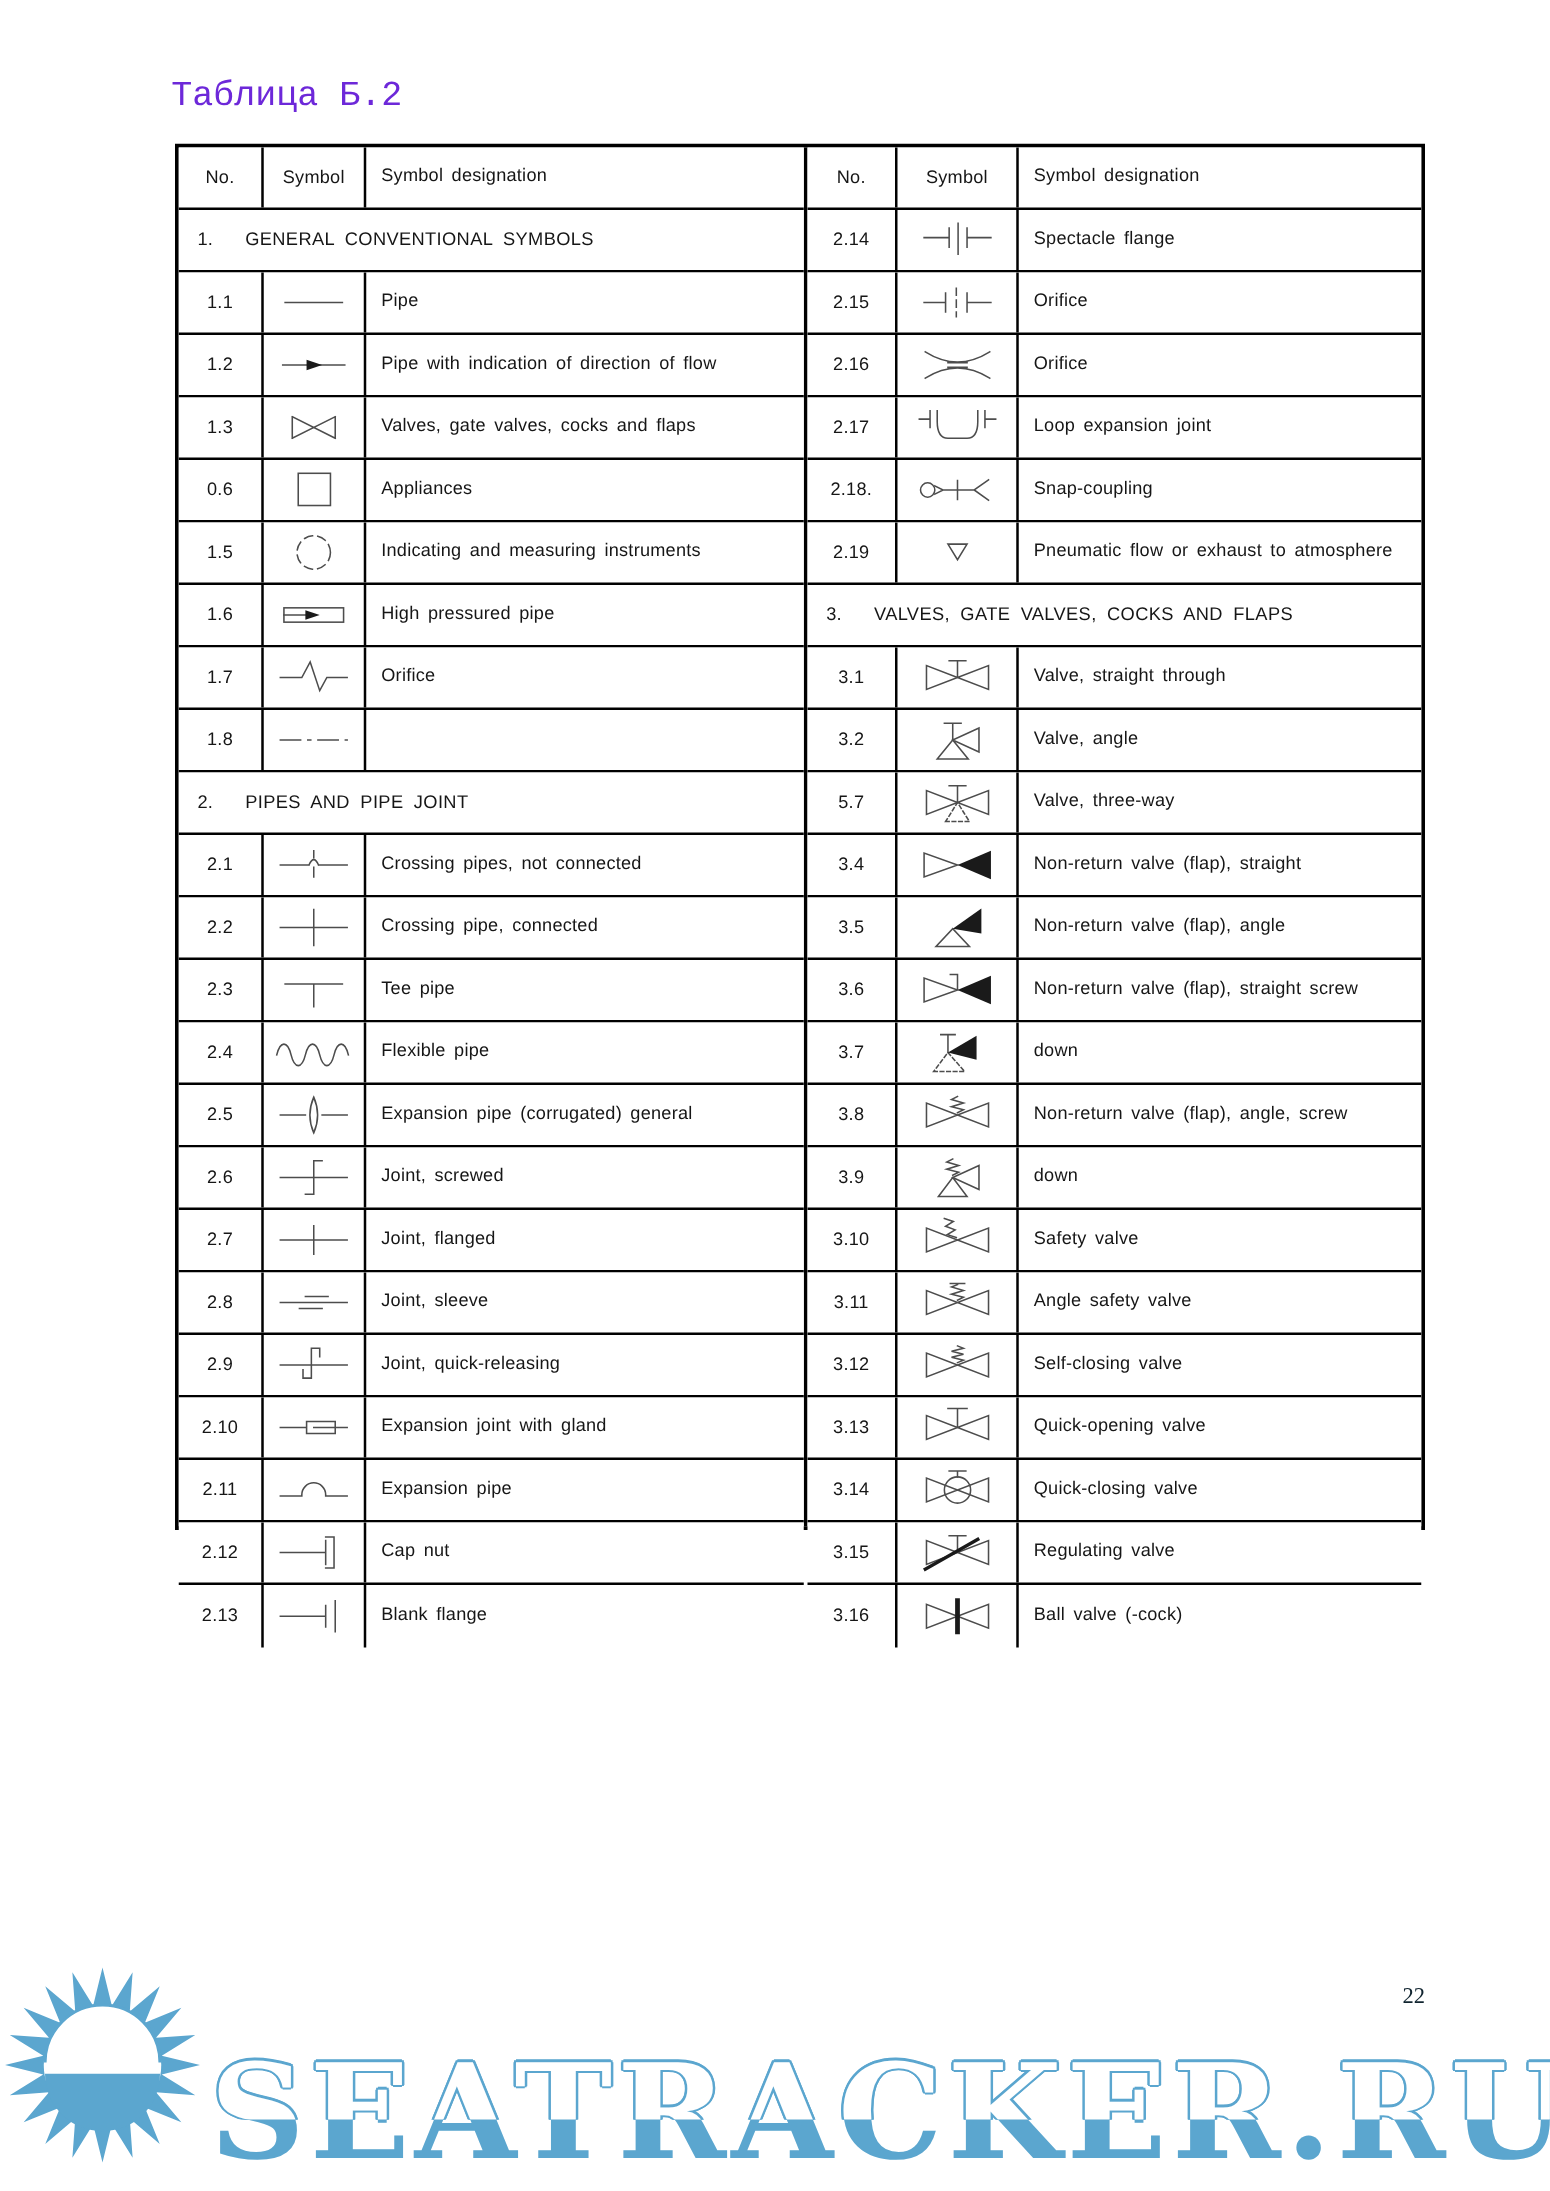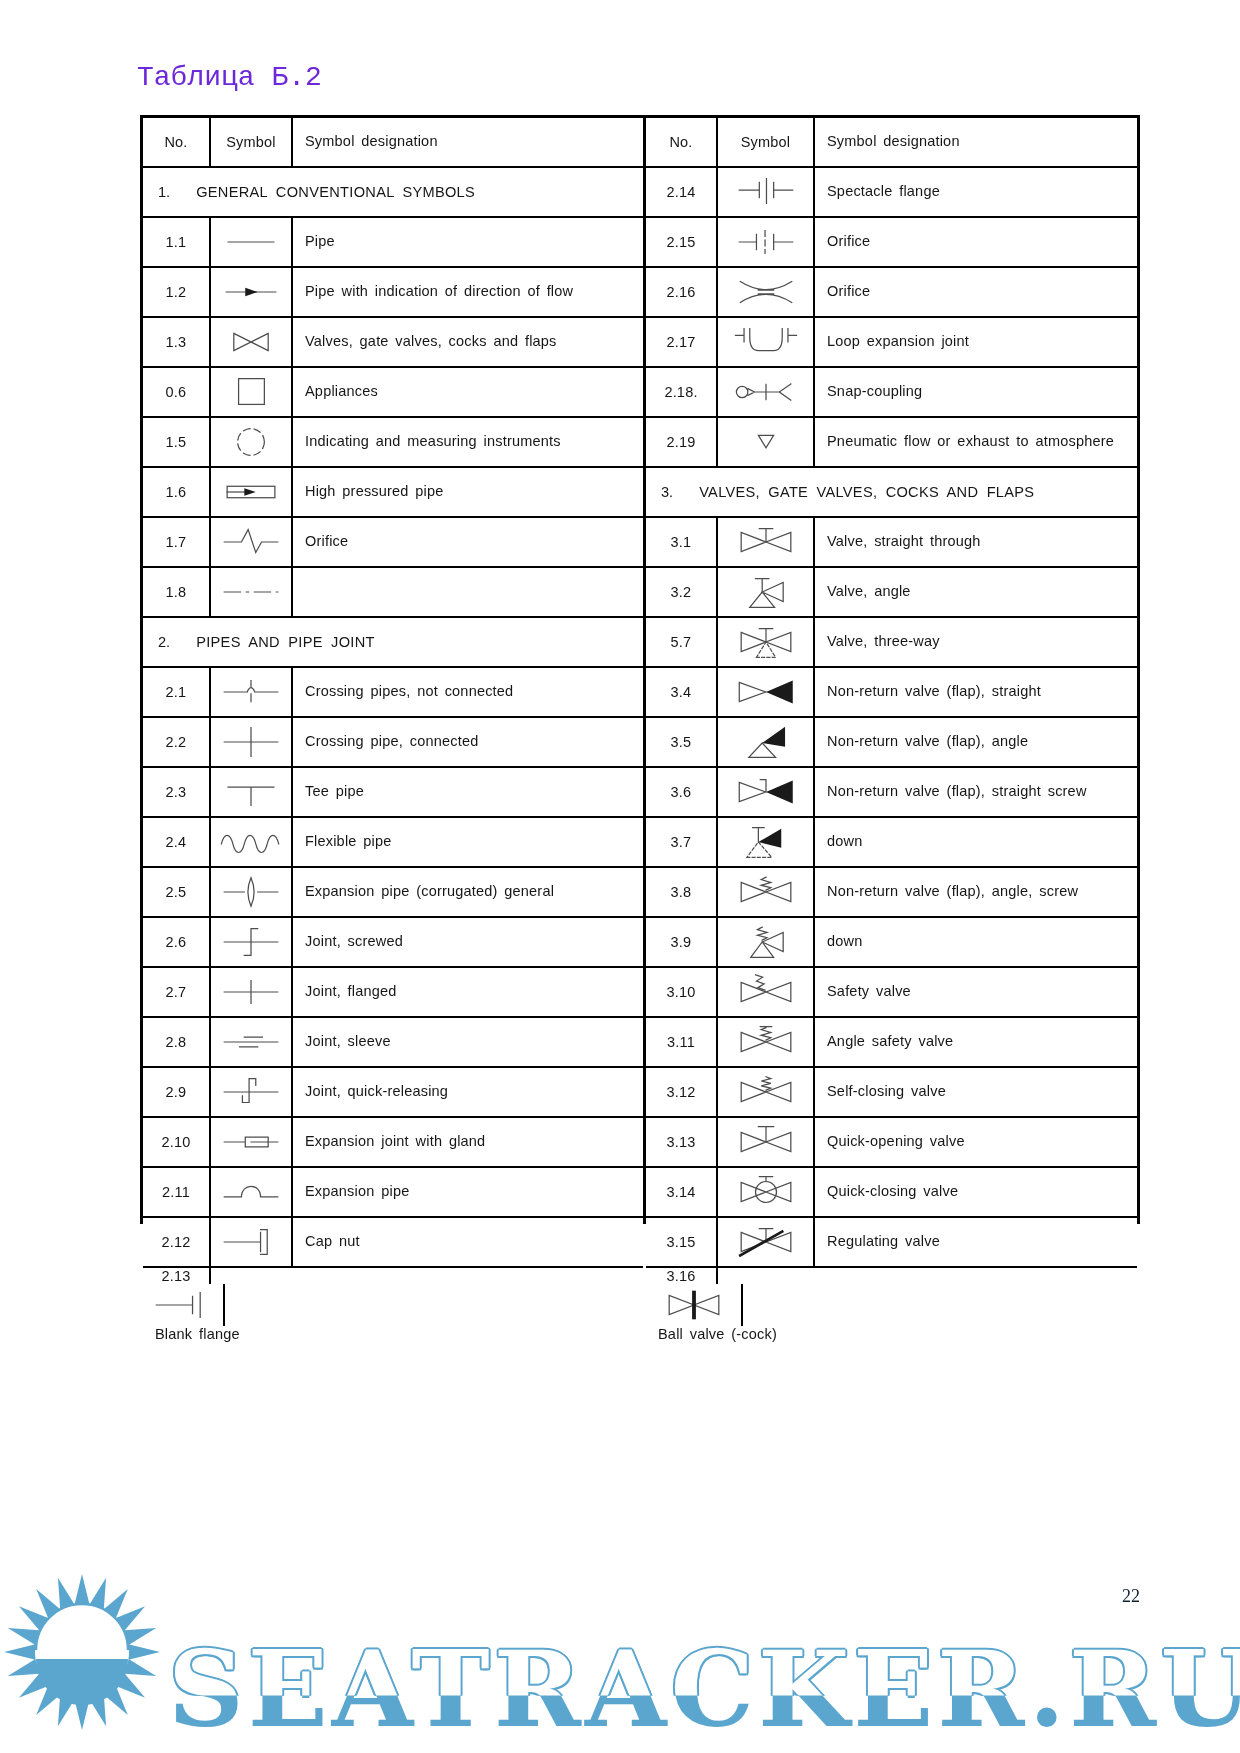--- a/index.html
+++ b/index.html
@@ -16,21 +16,21 @@
     position:absolute;left:140px;top:115px;width:1000px;height:1109px;
     border:3px solid #000;box-sizing:border-box;display:flex;background:#fff;
   }
   .half{box-sizing:border-box;display:flex;flex-direction:column;}
   .half.left{width:503px;border-right:3px solid #000;}
   .half.right{flex:1;}
   .trow{
     display:flex;box-sizing:border-box;border-bottom:2px solid #000;
     height:50px;flex:none;align-items:stretch;background:#fff;
   }
-  .trow:last-child{border-bottom:none;flex-direction:column;}
+  .trow:last-child{border-bottom:none;}
   .cell{
     box-sizing:border-box;display:flex;align-items:center;justify-content:center;
     font-size:14.5px;letter-spacing:.2px;color:#161616;
   }
   .cell.no{border-right:2px solid #000;}
   .half.left .cell.no{width:68px;}
   .half.left .cell.sym{width:82px;border-right:2px solid #000;}
   .half.right .cell.no{width:72px;}
   .half.right .cell.sym{width:97px;border-right:2px solid #000;}
   .cell.des{

